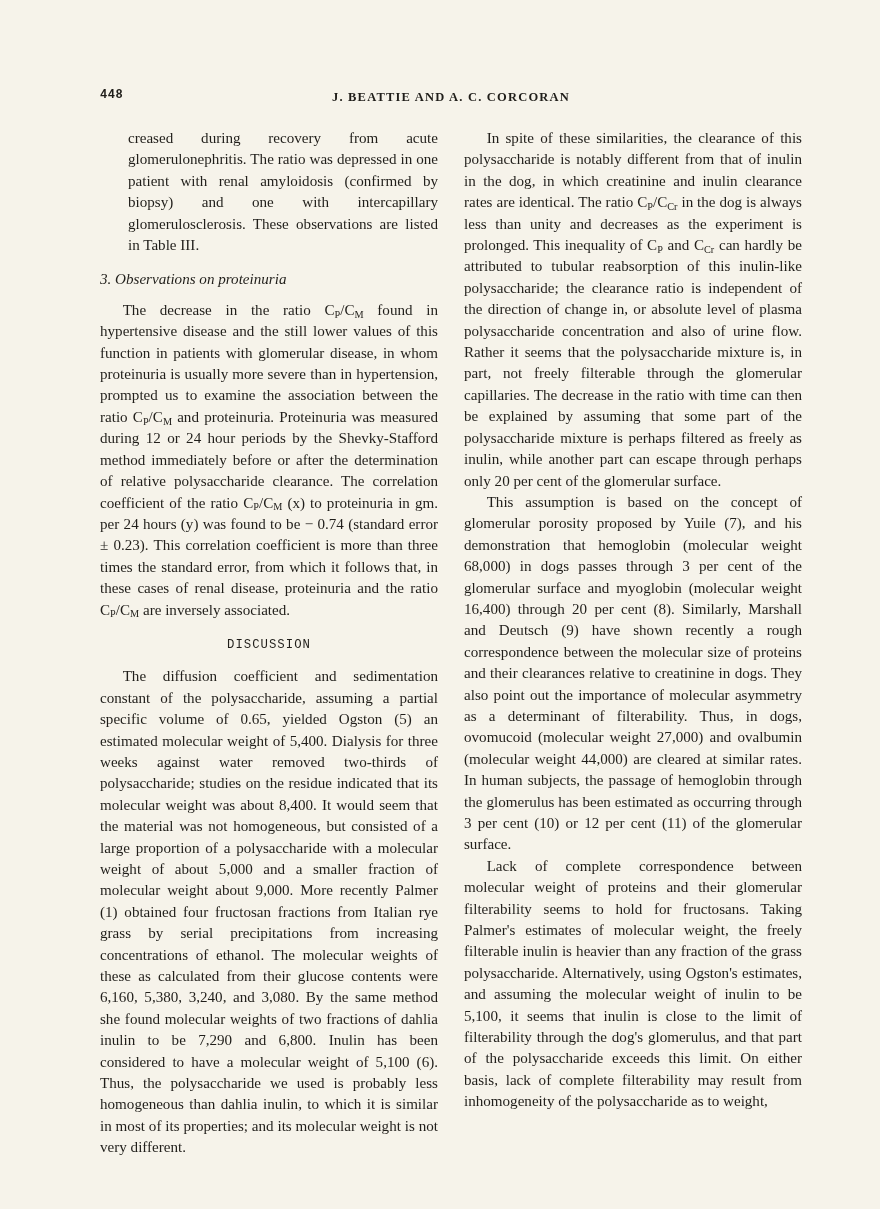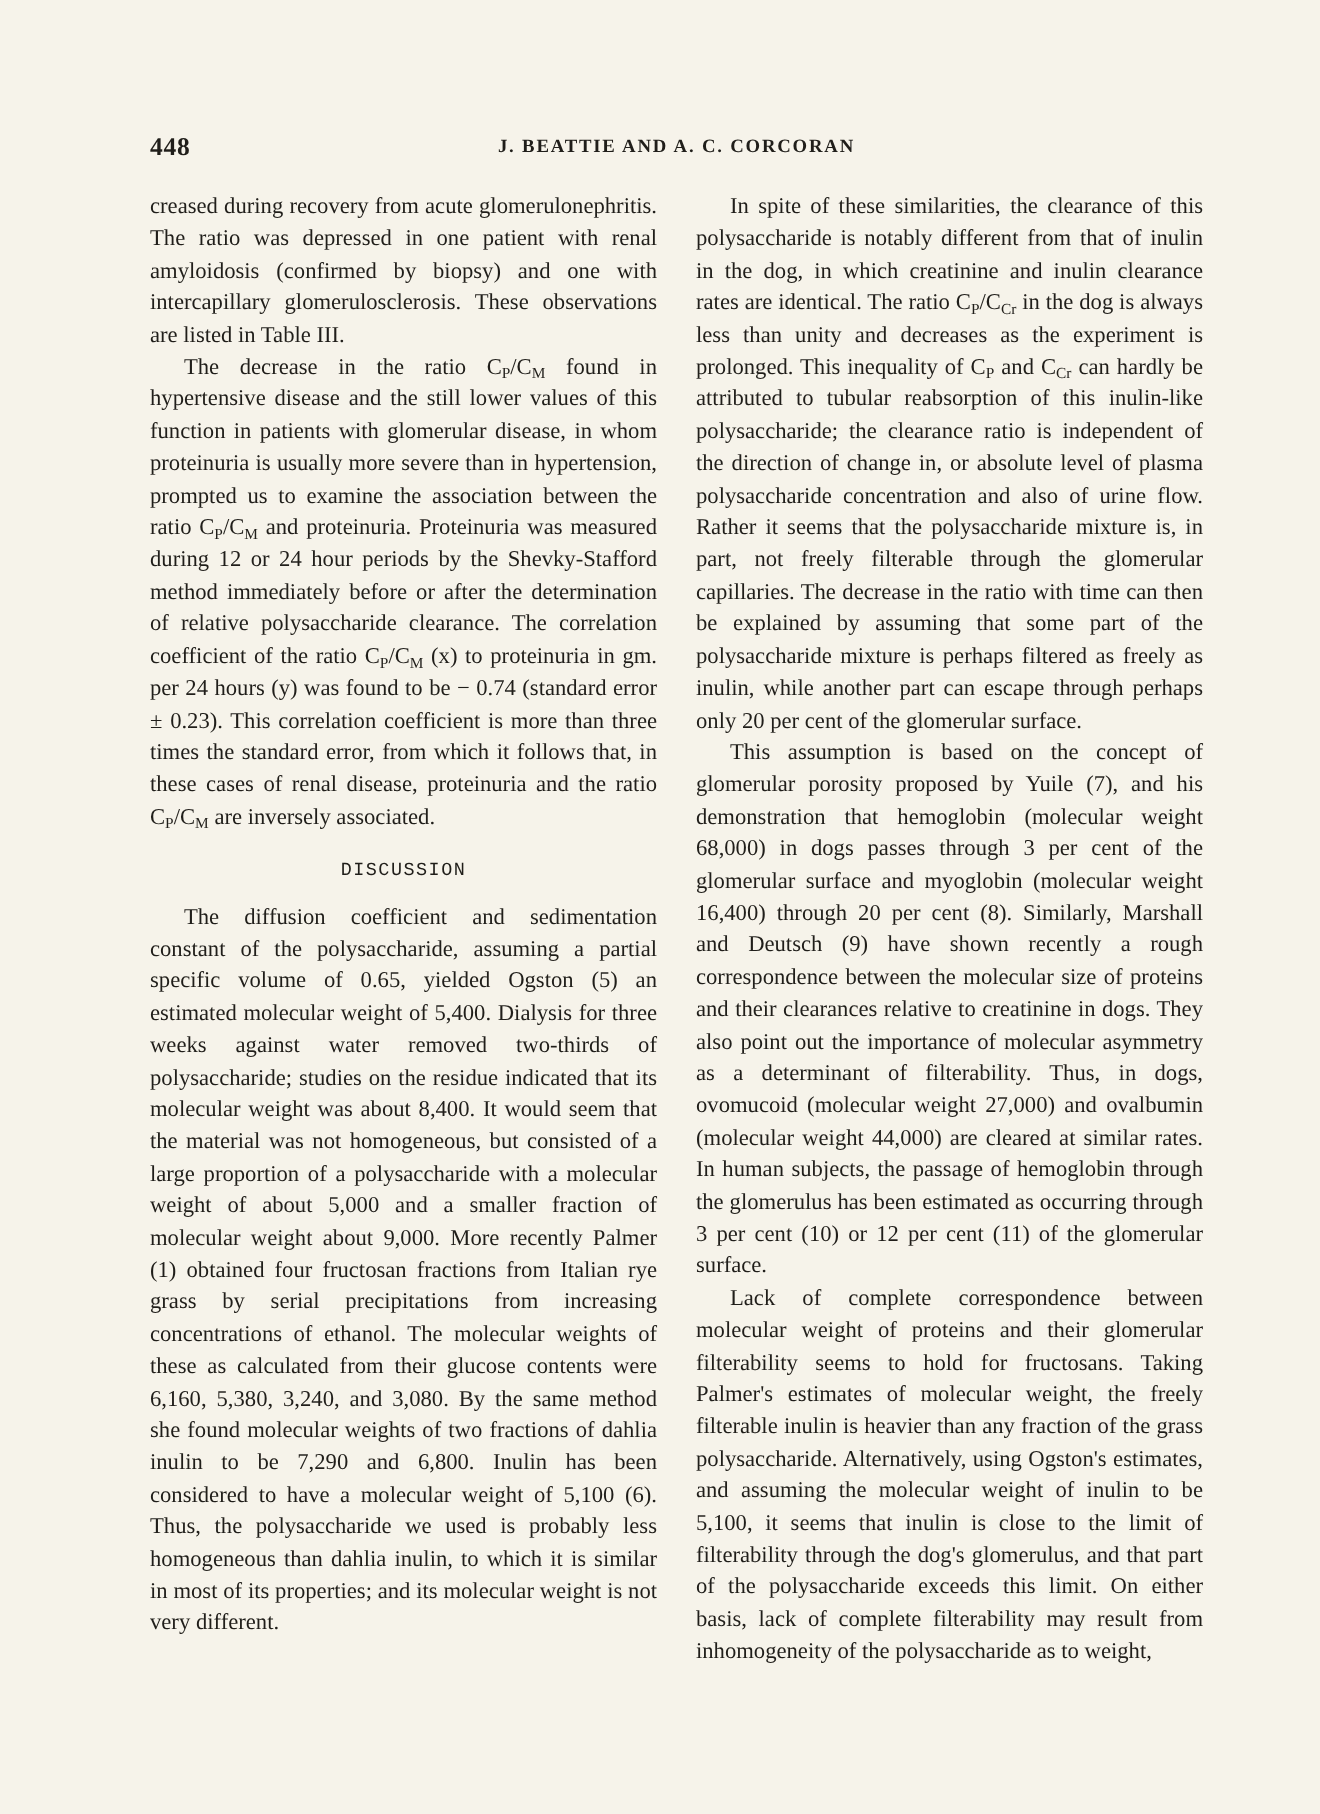--- a/index.html
+++ b/index.html
@@ -24,22 +24,23 @@
   .page-header {
     position: relative;
     height: 22px;
     margin-bottom: 18px;
   }
   .page-number {
     position: absolute;
     left: 0;
     top: 0;
     font-weight: bold;
-    font-size: 17px;
+    font-size: 12px;
     letter-spacing: 0.5px;
+    font-family: Liberation Mono, monospace;
   }
   .running-head {
     position: absolute;
     left: 0;
     right: 0;
     top: 2px;
     text-align: center;
     font-weight: bold;
     font-size: 12.5px;
     letter-spacing: 1.2px;
@@ -56,20 +57,21 @@
     line-height: 21.4px;
     hyphens: auto;
     -webkit-hyphens: auto;
   }
   .para {
     margin: 0;
     text-indent: 1.5em;
   }
   .para.no-indent {
     text-indent: 0;
+    margin-left: 28px;
   }
   .section-heading {
     font-style: italic;
     font-size: 15.1px;
     margin: 13px 0 9px 0;
     text-align: left;
     text-indent: 0;
     font-weight: normal;
   }
   .discussion-heading {
@@ -97,20 +99,21 @@
   <div class="page-header">
     <span class="page-number">448</span>
     <span class="running-head">J. BEATTIE AND A. C. CORCORAN</span>
   </div>
 
   <div class="columns">
 
     <div class="col">
       <p class="para no-indent">creased during recovery from acute glomerulonephritis.  The ratio was depressed in one patient with renal amyloidosis (confirmed by biopsy) and one with intercapillary glomerulosclerosis.  These observations are listed in Table III.</p>
 
+      <h3 class="section-heading">3. Observations on proteinuria</h3>
 
       <p class="para">The decrease in the ratio C<sub>P</sub>/C<sub>M</sub> found in hypertensive disease and the still lower values of this function in patients with glomerular disease, in whom proteinuria is usually more severe than in hypertension, prompted us to examine the association between the ratio C<sub>P</sub>/C<sub>M</sub> and proteinuria.  Proteinuria was measured during 12 or 24 hour periods by the Shevky-Stafford method immediately before or after the determination of relative polysaccharide clearance.  The correlation coefficient of the ratio C<sub>P</sub>/C<sub>M</sub> (x) to proteinuria in gm. per 24 hours (y) was found to be − 0.74 (standard error ± 0.23).  This correlation coefficient is more than three times the standard error, from which it follows that, in these cases of renal disease, proteinuria and the ratio C<sub>P</sub>/C<sub>M</sub> are inversely associated.</p>
 
       <h3 class="discussion-heading">DISCUSSION</h3>
 
       <p class="para">The diffusion coefficient and sedimentation constant of the polysaccharide, assuming a partial specific volume of 0.65, yielded Ogston (5) an estimated molecular weight of 5,400.  Dialysis for three weeks against water removed two-thirds of polysaccharide; studies on the residue indicated that its molecular weight was about 8,400.  It would seem that the material was not homogeneous, but consisted of a large proportion of a polysaccharide with a molecular weight of about 5,000 and a smaller fraction of molecular weight about 9,000.  More recently Palmer (1) obtained four fructosan fractions from Italian rye grass by serial precipitations from increasing concentrations of ethanol.  The molecular weights of these as calculated from their glucose contents were 6,160, 5,380, 3,240, and 3,080.  By the same method she found molecular weights of two fractions of dahlia inulin to be 7,290 and 6,800.  Inulin has been considered to have a molecular weight of 5,100 (6).  Thus, the polysaccharide we used is probably less homogeneous than dahlia inulin, to which it is similar in most of its properties; and its molecular weight is not very different.</p>
     </div>
 
     <div class="col">
       <p class="para">In spite of these similarities, the clearance of this polysaccharide is notably different from that of inulin in the dog, in which creatinine and inulin clearance rates are identical.  The ratio C<sub>P</sub>/C<sub>Cr</sub> in the dog is always less than unity and decreases as the experiment is prolonged.  This inequality of C<sub>P</sub> and C<sub>Cr</sub> can hardly be attributed to tubular reabsorption of this inulin-like polysaccharide; the clearance ratio is independent of the direction of change in, or absolute level of plasma polysaccharide concentration and also of urine flow.  Rather it seems that the polysaccharide mixture is, in part, not freely filterable through the glomerular capillaries.  The decrease in the ratio with time can then be explained by assuming that some part of the polysaccharide mixture is perhaps filtered as freely as inulin, while another part can escape through perhaps only 20 per cent of the glomerular surface.</p>

